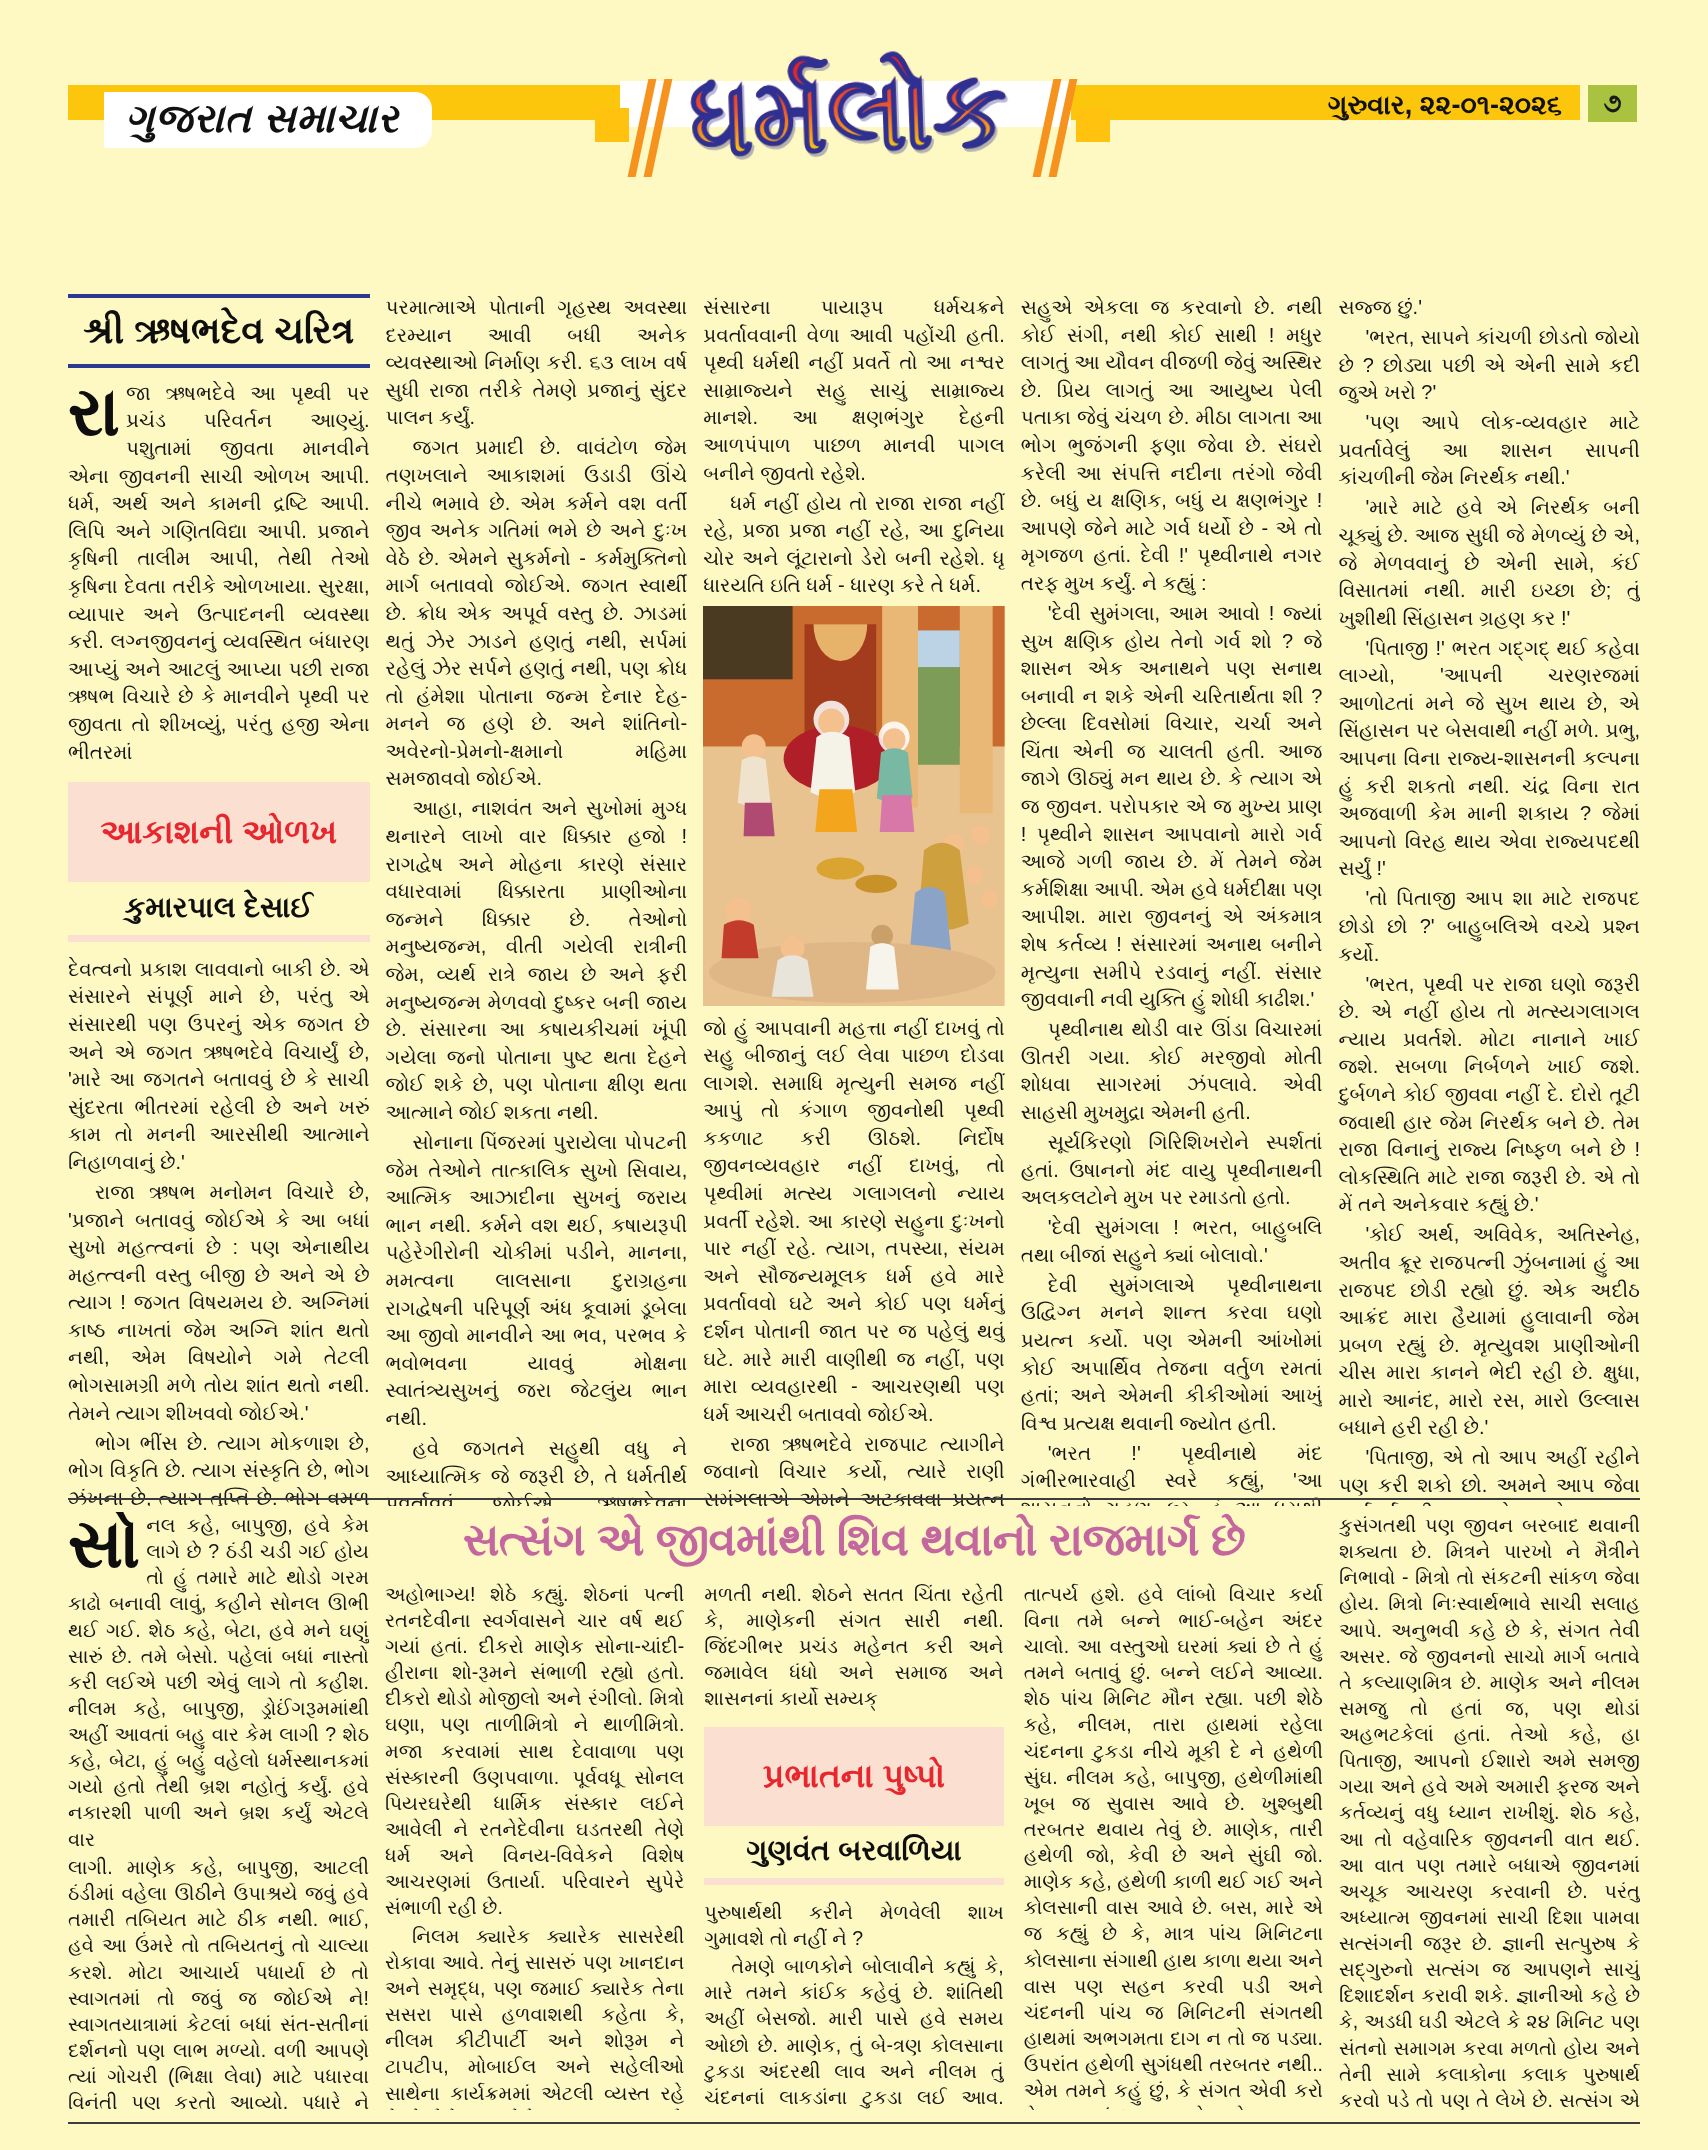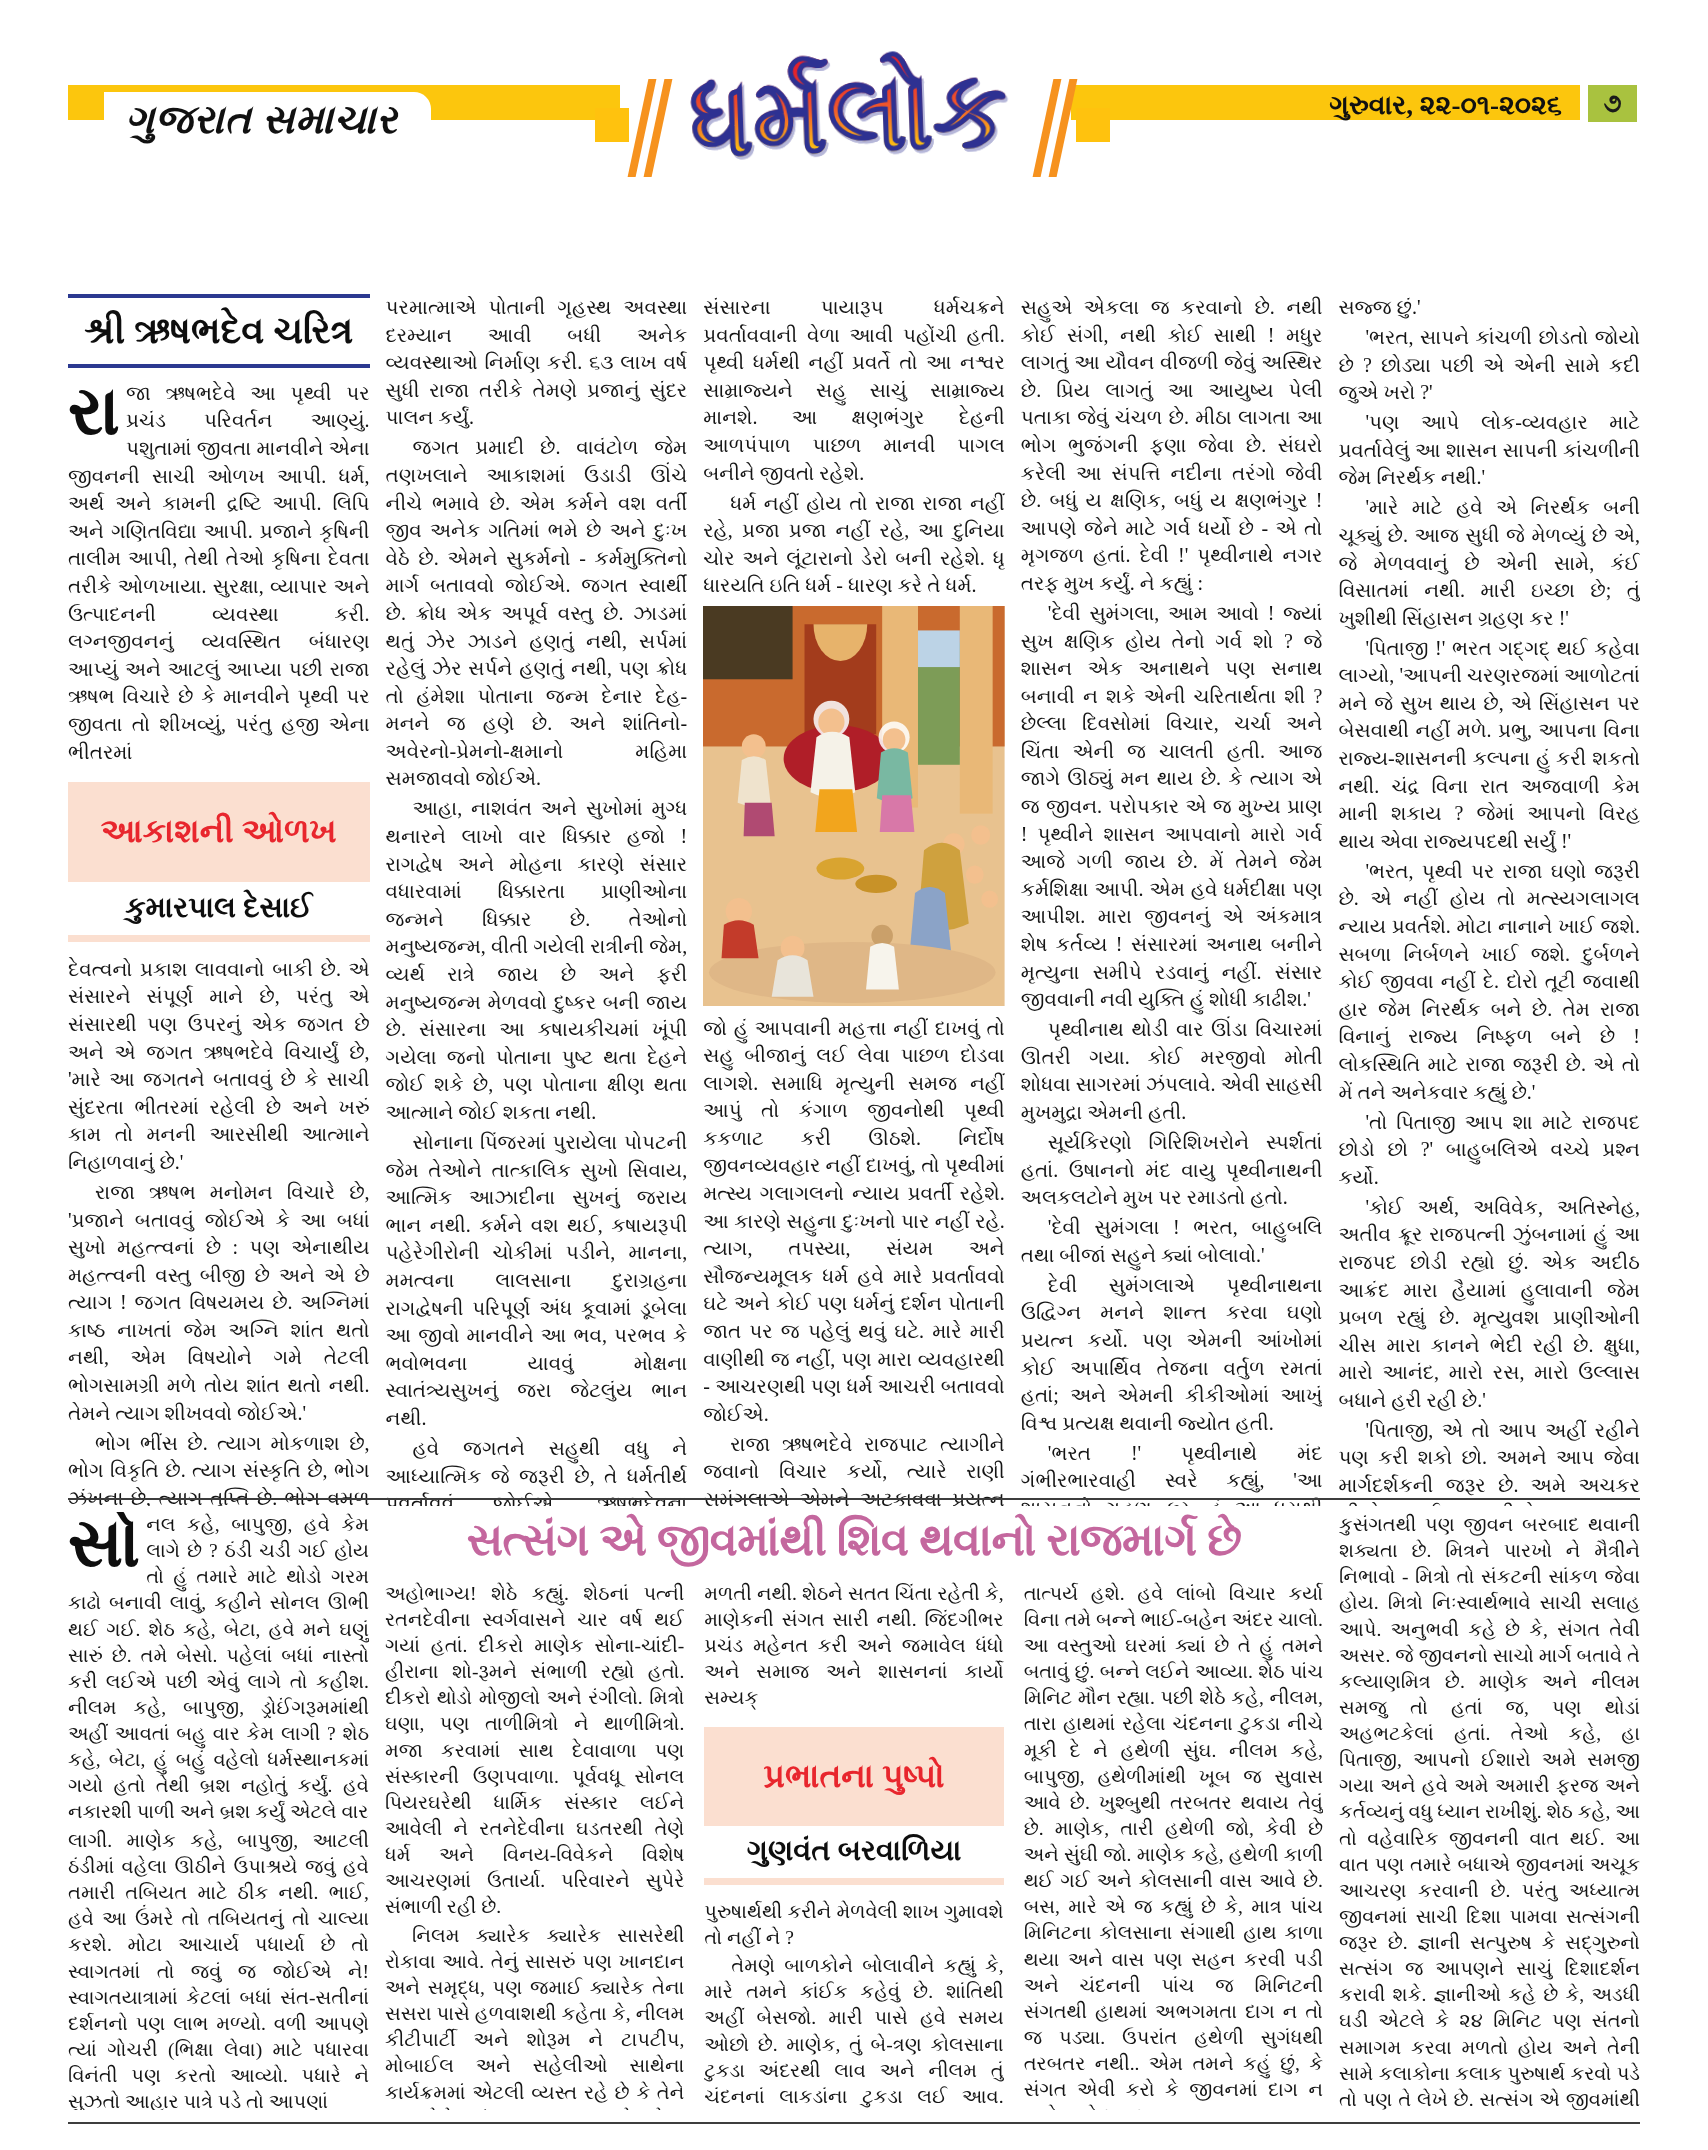--- a/index.html
+++ b/index.html
@@ -1,17 +1,17 @@
 <!DOCTYPE html>
 <html style="font-size:9.8px"><head>
 <meta charset="utf-8">
 <style>
   html,body{margin:0;padding:0;background:#e9e9e9;}
-  .page{position:relative;width:1708px;height:2151px;background:#ffffff;overflow:hidden;
-        font-family:Liberation Serif, serif;color:#141414;}
+  .page{position:relative;width:1708px;height:2151px;background:#fef9c3;overflow:hidden;
+        font-family:Liberation Sans, sans-serif;color:#141414;}
   
   .yellow-bar{position:absolute;left:68px;top:85px;width:1512px;height:35px;background:#FCC60D;}
   .bar-gap{position:absolute;left:620px;top:81px;width:451px;height:46px;background:#ffffff;}
   .paper-logo{position:absolute;left:104px;top:92px;background:#ffffff;border-radius:0 17px 17px 0;
               padding:3.7px 34px 6.1px 21px;font-size:40px;font-weight:bold;color:#111;
               letter-spacing:0.6px;font-style:italic;}
   .date-label{position:absolute;left:1074px;top:90px;width:488px;height:30.5px;text-align:right;
               font-size:27px;font-weight:bold;color:#111;line-height:30.5px;}
   .page-badge{position:absolute;left:1588px;top:85px;width:49px;height:37px;background:#A9C23F;
               text-align:center;font-size:26px;font-weight:bold;line-height:37px;color:#1a1a1a;}
@@ -169,22 +169,22 @@
         <p class="para">દેવી સુમંગલાએ પૃથ્વીનાથના ઉદ્વિગ્ન મનને શાન્ત કરવા ઘણો પ્રયત્ન કર્યો. પણ એમની આંખોમાં કોઈ અપાર્થિવ તેજના વર્તુળ રમતાં હતાં; અને એમની કીકીઓમાં આખું વિશ્વ પ્રત્યક્ષ થવાની જ્યોત હતી.</p>
         <p class="para">'ભરત !' પૃથ્વીનાથે મંદ ગંભીરભારવાહી સ્વરે કહ્યું, 'આ શાસનનો ગ્રહણ કર. હું આ ધુરાથી મુક્ત થવા ઇચ્છું છું.'</p>
       </div>
 
     <div class="col cont">
         <p class="para">સજ્જ છું.'</p>
         <p class="para">'ભરત, સાપને કાંચળી છોડતો જોયો છે ? છોડ્યા પછી એ એની સામે કદી જુએ ખરો ?'</p>
         <p class="para">'પણ આપે લોક-વ્યવહાર માટે પ્રવર્તાવેલું આ શાસન સાપની કાંચળીની જેમ નિરર્થક નથી.'</p>
         <p class="para">'મારે માટે હવે એ નિરર્થક બની ચૂક્યું છે. આજ સુધી જે મેળવ્યું છે એ, જે મેળવવાનું છે એની સામે, કંઈ વિસાતમાં નથી. મારી ઇચ્છા છે; તું ખુશીથી સિંહાસન ગ્રહણ કર !'</p>
         <p class="para">'પિતાજી !' ભરત ગદ્ગદ્ થઈ કહેવા લાગ્યો, 'આપની ચરણરજમાં આળોટતાં મને જે સુખ થાય છે, એ સિંહાસન પર બેસવાથી નહીં મળે. પ્રભુ, આપના વિના રાજ્ય-શાસનની કલ્પના હું કરી શકતો નથી. ચંદ્ર વિના રાત અજવાળી કેમ માની શકાય ? જેમાં આપનો વિરહ થાય એવા રાજ્યપદથી સર્યું !'</p>
+        <p class="para">'તો પિતાજી આપ શા માટે રાજપદ છોડો છો ?' બાહુબલિએ વચ્ચે પ્રશ્ન કર્યો.</p>
         <p class="para">'ભરત, પૃથ્વી પર રાજા ઘણો જરૂરી છે. એ નહીં હોય તો મત્સ્યગલાગલ ન્યાય પ્રવર્તશે. મોટા નાનાને ખાઈ જશે. સબળા નિર્બળને ખાઈ જશે. દુર્બળને કોઈ જીવવા નહીં દે. દોરો તૂટી જવાથી હાર જેમ નિરર્થક બને છે. તેમ રાજા વિનાનું રાજ્ય નિષ્ફળ બને છે ! લોકસ્થિતિ માટે રાજા જરૂરી છે. એ તો મેં તને અનેકવાર કહ્યું છે.'</p>
-        <p class="para">'તો પિતાજી આપ શા માટે રાજપદ છોડો છો ?' બાહુબલિએ વચ્ચે પ્રશ્ન કર્યો.</p>
         <p class="para">'કોઈ અર્થ, અવિવેક, અતિસ્નેહ, અતીવ ક્રૂર રાજપત્ની ઝુંબનામાં હું આ રાજપદ છોડી રહ્યો છું. એક અદીઠ આક્રંદ મારા હૈયામાં હુલાવાની જેમ પ્રબળ રહ્યું છે. મૃત્યુવશ પ્રાણીઓની ચીસ મારા કાનને ભેદી રહી છે. ક્ષુધા, મારો આનંદ, મારો રસ, મારો ઉલ્લાસ બધાને હરી રહી છે.'</p>
         <p class="para">'પિતાજી, એ તો આપ અહીં રહીને પણ કરી શકો છો. અમને આપ જેવા માર્ગદર્શકની જરૂર છે. અમે અચકર છીએ. અઈદ્રધ્ય છીએ. ધૂન વગર પડછાયા કેમ રહેશે ?' અને ત્યારે બાહુબલિને સમજાવવા રાજા ઋષભદેવે કહ્યું. (ક્રમશ:)</p>
       </div>
   </div>
 
   <div class="divider"></div>
 
   <div class="bottom">
 
     <div class="bcol">

